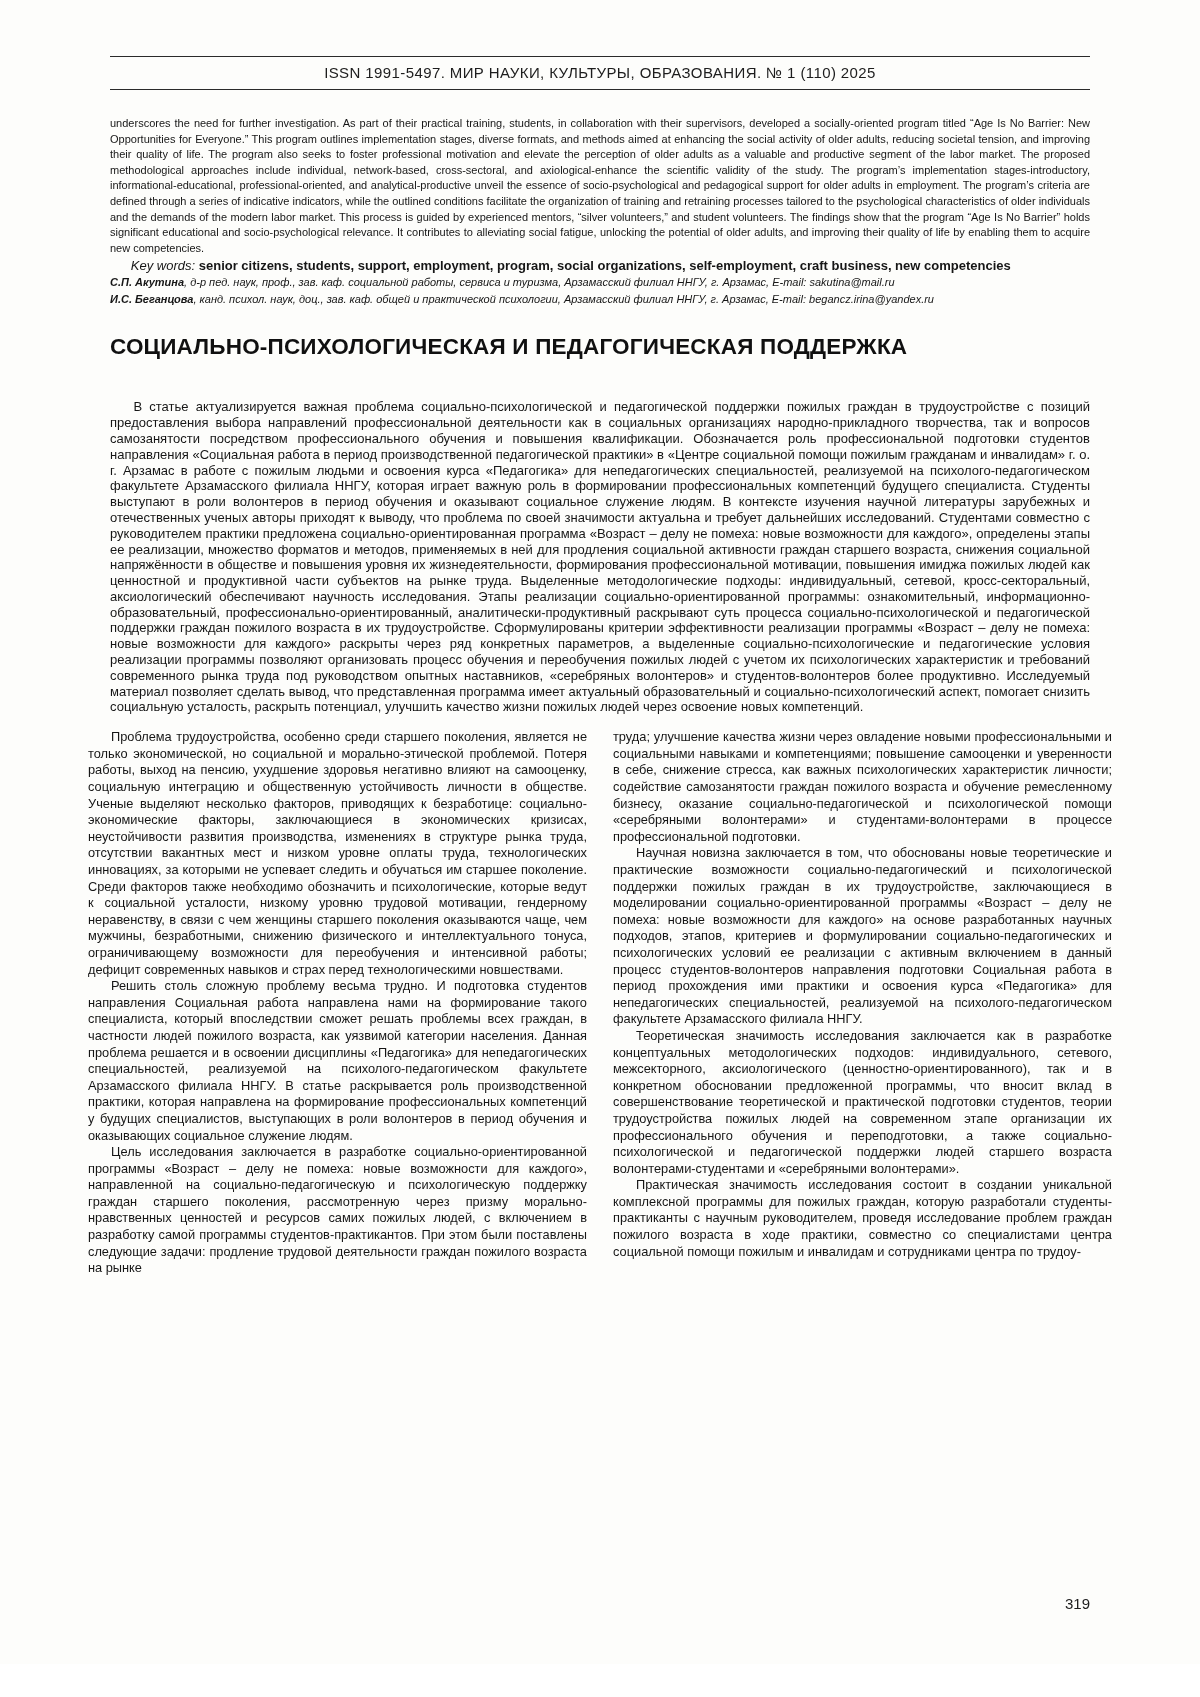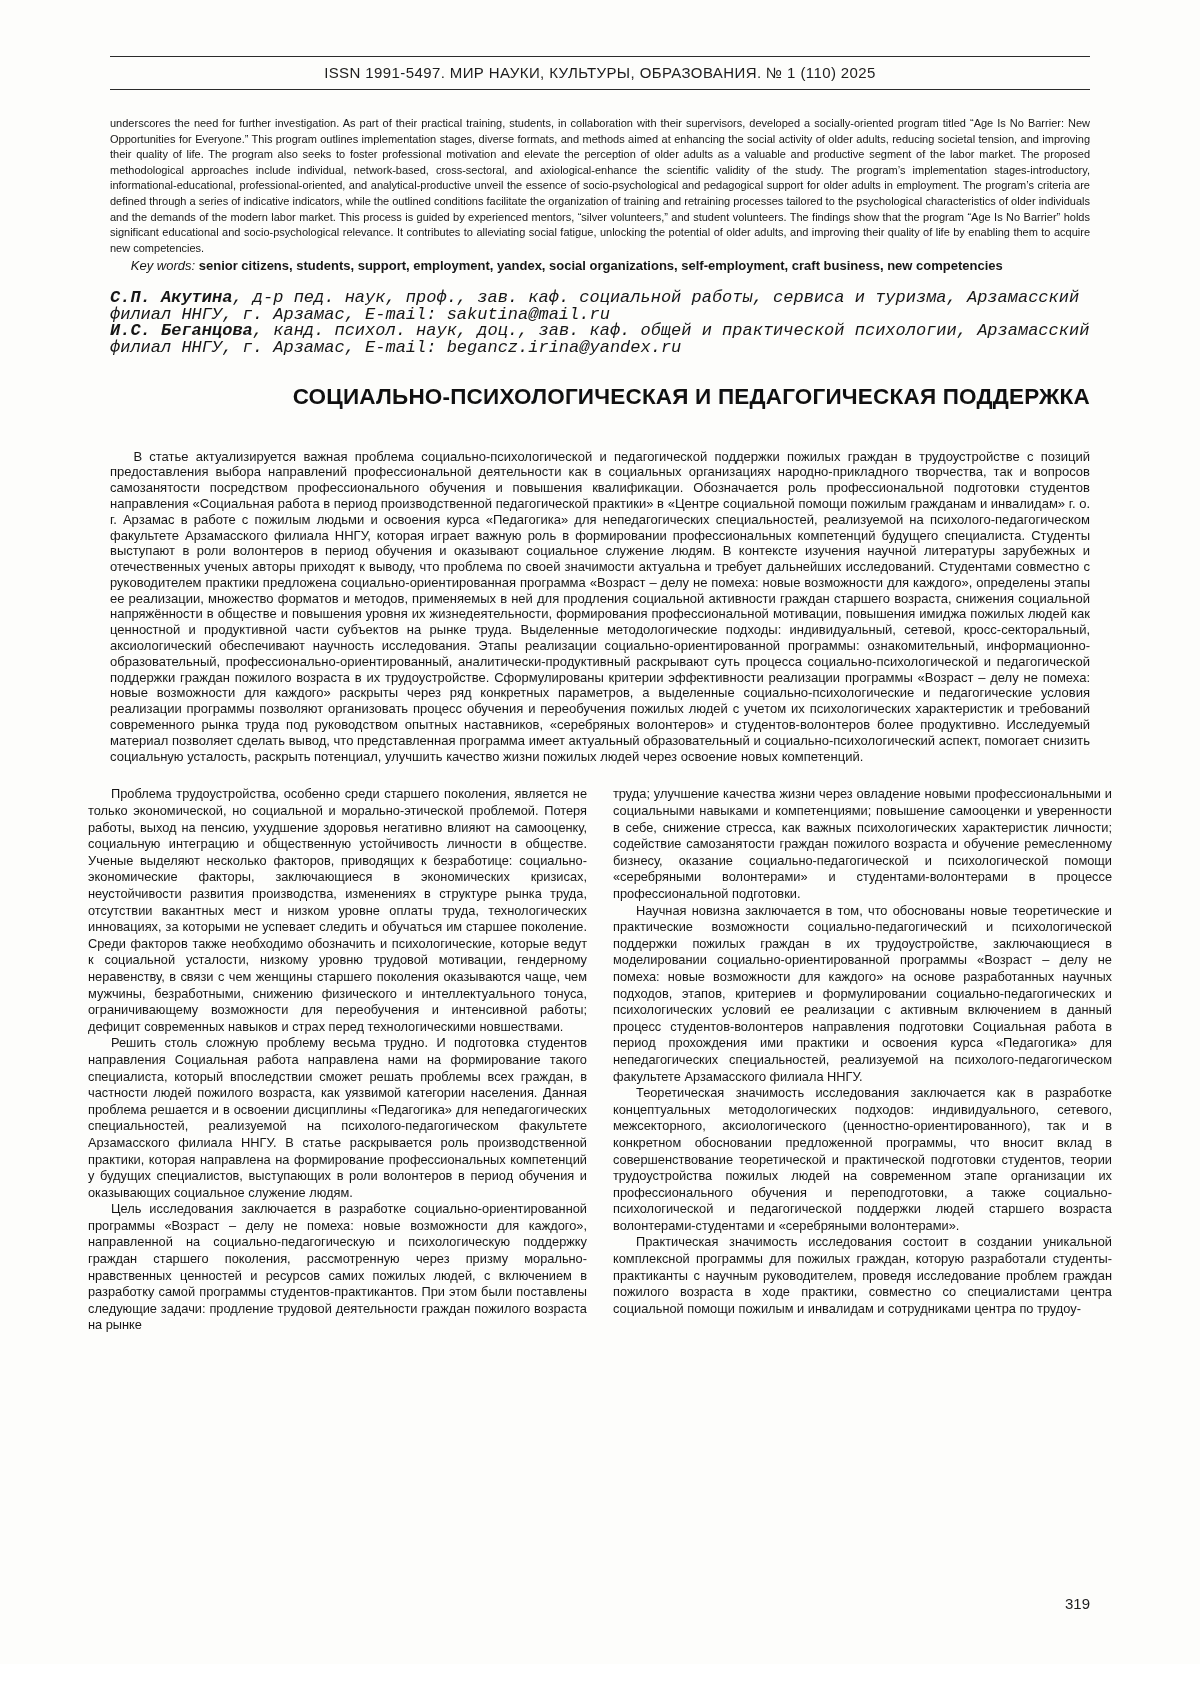--- a/index.html
+++ b/index.html
@@ -26,40 +26,40 @@
     font-size:11px; line-height:15.6px; text-align:justify;
   }
   .kw-line {
     margin:2px 22px 0 22px;
     font-size:13px; line-height:15.8px; text-align:justify;
     text-indent:1.6em;
   }
   .kw-label { font-style:italic; }
   .kw-body { font-weight:bold; }
   
-  .authors { margin:16px 22px 0 22px; font-size:17px; line-height:16.6px; font-style:italic;font-family:Liberation Mono, monospace; }
+  .authors { margin:0 22px 0 22px; font-size:11px; line-height:16.6px; font-style:italic; }
   .author-line { text-align:left; }
   .author-name { font-weight:bold; }
   
   .article-title {
     margin:26px 22px 0 22px;
     font-size:22.5px; line-height:28px; font-weight:bold;
-    letter-spacing:0.2px; color:#101010;text-align:right;
+    letter-spacing:0.2px; color:#101010;
   }
   
   .ru-abstract {
     margin:38px 22px 0 22px;
     font-size:13px; line-height:15.8px; text-align:justify;
     text-indent:1.8em;
   }
   .ru-kw { margin-top:3px; }
   
   .columns {
     display:flex; gap:26px;
-    margin-top:22px;
+    margin-top:14px;
     font-size:12.8px; line-height:16.6px; text-align:justify;
   }
   .col { flex:1 1 0; min-width:0; }
   .col p { text-align:justify; }
   .col p.indent { text-indent:1.8em; }
   
   .page-number {
     position:absolute; right:110px; bottom:52px;
     font-size:15px; color:#1d1d1d;
   }
@@ -72,21 +72,21 @@
   <header class="journal-header">
     <div class="header-rule"></div>
     <div class="jh-text">ISSN 1991-5497. МИР НАУКИ, КУЛЬТУРЫ, ОБРАЗОВАНИЯ.  № 1 (110) 2025</div>
     <div class="header-rule"></div>
   </header>
 
   <main>
 
     <p class="en-abstract">underscores the need for further investigation. As part of their practical training, students, in collaboration with their supervisors, developed a socially-oriented program titled “Age Is No Barrier: New Opportunities for Everyone.” This program outlines implementation stages, diverse formats, and methods aimed at enhancing the social activity of older adults, reducing societal tension, and improving their quality of life. The program also seeks to foster professional motivation and elevate the perception of older adults as a valuable and productive segment of the labor market. The proposed methodological approaches include individual, network-based, cross-sectoral, and axiological-enhance the scientific validity of the study. The program’s implementation stages-introductory, informational-educational, professional-oriented, and analytical-productive unveil the essence of socio-psychological and pedagogical support for older adults in employment. The program’s criteria are defined through a series of indicative indicators, while the outlined conditions facilitate the organization of training and retraining processes tailored to the psychological characteristics of older individuals and the demands of the modern labor market. This process is guided by experienced mentors, “silver volunteers,” and student volunteers. The findings show that the program “Age Is No Barrier” holds significant educational and socio-psychological relevance. It contributes to alleviating social fatigue, unlocking the potential of older adults, and improving their quality of life by enabling them to acquire new competencies.</p>
 
-    <p class="kw-line"><span class="kw-label">Key words:</span> <span class="kw-body">senior citizens, students, support, employment, yandex, social organizations, self-employment, craft business, new competencies</span></p>
+    <p class="kw-line"><span class="kw-label">Key words:</span> <span class="kw-body">senior citizens, students, support, employment, program, social organizations, self-employment, craft business, new competencies</span></p>
 
     <div class="authors">
       <p class="author-line"><span class="author-name">С.П. Акутина</span><span>, д-р пед. наук, проф., зав. каф. социальной работы, сервиса и туризма, Арзамасский филиал ННГУ, г. Арзамас, E-mail: sakutina@mail.ru</span></p>
       <p class="author-line"><span class="author-name">И.С. Беганцова</span><span>, канд. психол. наук, доц., зав. каф. общей и практической психологии, Арзамасский филиал ННГУ, г. Арзамас, E-mail: begancz.irina@yandex.ru</span></p>
     </div>
 
     <h1 class="article-title">
       <div>СОЦИАЛЬНО-ПСИХОЛОГИЧЕСКАЯ И ПЕДАГОГИЧЕСКАЯ ПОДДЕРЖКА</div>
     </h1>
 

